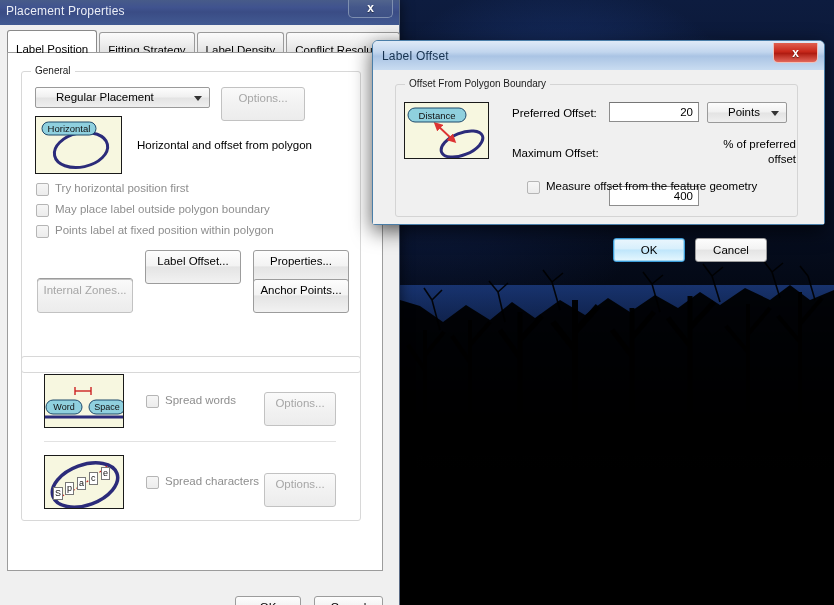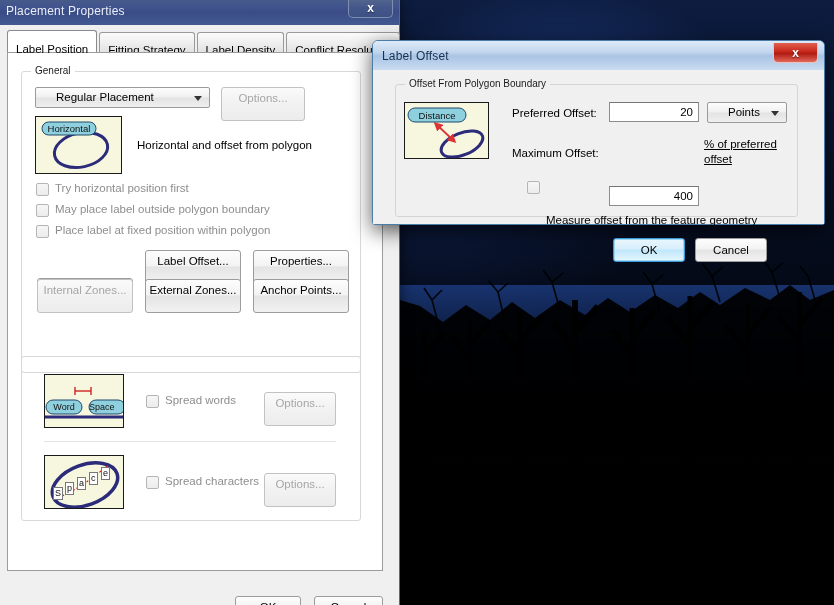--- a/index.html
+++ b/index.html
@@ -257,21 +257,21 @@
     border: 1px solid #1a1a1a;
     overflow: hidden;
   }
 
   .statictext {
     position: absolute;
     font-size: 11.5px;
     color: #000;
     white-space: nowrap;
   }
-  .statictext.center { text-align: left; text-decoration: underline; }
+  .statictext.center { text-align: right; }
 </style>
 </head>
 <body>
 
 <div id="desktop">
   <svg id="trees" viewBox="0 0 834 605" preserveAspectRatio="none">
     <defs>
       <linearGradient id="skyglow" x1="0" y1="0" x2="0" y2="1">
         <stop offset="0%" stop-color="#1b3a7d" stop-opacity="0.85"></stop>
         <stop offset="55%" stop-color="#0a1738" stop-opacity="0.5"></stop>
@@ -352,46 +352,45 @@
         </div>
         <span class="statictext" style="left:115px; top:67px;">Horizontal and offset from polygon</span>
 
         <div class="chk" style="left:14px; top:111px;"></div>
         <span class="chklabel disabled" style="left:33px; top:110px;">Try horizontal position first</span>
 
         <div class="chk" style="left:14px; top:132px;"></div>
         <span class="chklabel disabled" style="left:33px; top:131px;">May place label outside polygon boundary</span>
 
         <div class="chk" style="left:14px; top:153px;"></div>
-        <span class="chklabel disabled" style="left:33px; top:152px;">Place label at fixed position within polygon</span>
+        <span class="chklabel disabled" style="left:33px; top:152px;">Points label at fixed position within polygon</span>
 
         <div class="btn" style="left:15px; top:178px; width:96px;margin-top:28px;">Position...</div>
         <div class="btn" style="left:123px; top:178px; width:96px;">Label Offset...</div>
         <div class="btn" style="left:231px; top:178px; width:96px;">Properties...</div>
 
         <div class="btn disabled" style="left:15px; top:207px; width:96px;">Internal Zones...</div>
-        <div class="btn" style="left:123px; top:207px; width:96px;">External Zones...</div>
         <div class="btn" style="left:231px; top:207px; width:96px;">Anchor Points...</div>
       </div>
 
       <div class="groupbox" style="left:13px; top:303px; width:340px; height:165px;padding-left:8px;">
 
         <div class="thumb" style="left:22px; top:17px; width:80px; height:54px;">
           <svg viewBox="0 0 80 54" width="80" height="54">
             <line x1="0" y1="42" x2="80" y2="42" stroke="#2b2b7a" stroke-width="3"></line>
             <rect x="1" y="25" width="36" height="14" rx="7" ry="7" fill="#8fd0de" stroke="#1f4a6b" stroke-width="1"></rect>
             <rect x="44" y="25" width="36" height="14" rx="7" ry="7" fill="#8fd0de" stroke="#1f4a6b" stroke-width="1"></rect>
             <line x1="30" y1="16" x2="46" y2="16" stroke="#cc2222" stroke-width="1.4"></line>
             <line x1="30" y1="12" x2="30" y2="20" stroke="#cc2222" stroke-width="1.4"></line>
             <line x1="46" y1="12" x2="46" y2="20" stroke="#cc2222" stroke-width="1.4"></line>
           </svg>
           <span style="position:absolute; left:1px; top:26px; width:36px; height:13px; line-height:13px;
                        text-align:center; font-size:9px; color:#111;">Word</span>
           <span style="position:absolute; left:44px; top:26px; width:36px; height:27px; line-height:13px;
-                       text-align:left; font-size:9px; color:#111;">Space</span>
+                       text-align:center; font-size:9px; color:#111;">Space</span>
         </div>
 
         <div class="chk" style="left:124px; top:38px;"></div>
         <span class="chklabel disabled" style="left:143px; top:37px;">Spread words</span>
         <div class="btn disabled" style="left:242px; top:35px; width:72px;">Options...</div>
 
         <div class="hrule" style="left:22px; top:84px; width:292px;"></div>
 
         <div class="thumb" style="left:22px; top:98px; width:80px; height:54px;">
           <svg viewBox="0 0 80 54" width="80" height="54">
@@ -462,20 +461,20 @@
         <span>Points</span>
         <span class="arrow"></span>
       </div>
 
       <span class="fieldlabel" style="left:116px; top:62px;">Maximum Offset:</span>
       <div class="textbox" style="left:213px; top:57px; width:90px;margin-top:44px;">400</div>
       <span class="statictext center" style="left:308px; top:53px; width:92px;">% of preferred</span>
       <span class="statictext center" style="left:308px; top:68px; width:92px;">offset</span>
 
       <div class="chk" style="left:131px; top:96px;"></div>
-      <span class="chklabel" style="left:150px; top:95px;margin-top:34px;">Measure offset from the feature geometry</span>
+      <span class="chklabel" style="left:150px; top:95px;">Measure offset from the feature geometry</span>
     </div>
 
     <div class="btn default" style="left:240px; top:168px; width:72px; height:24px; line-height:22px;">OK</div>
     <div class="btn" style="left:322px; top:168px; width:72px; height:24px; line-height:22px;">Cancel</div>
 
   </div>
 </div>
 
 </body></html>

